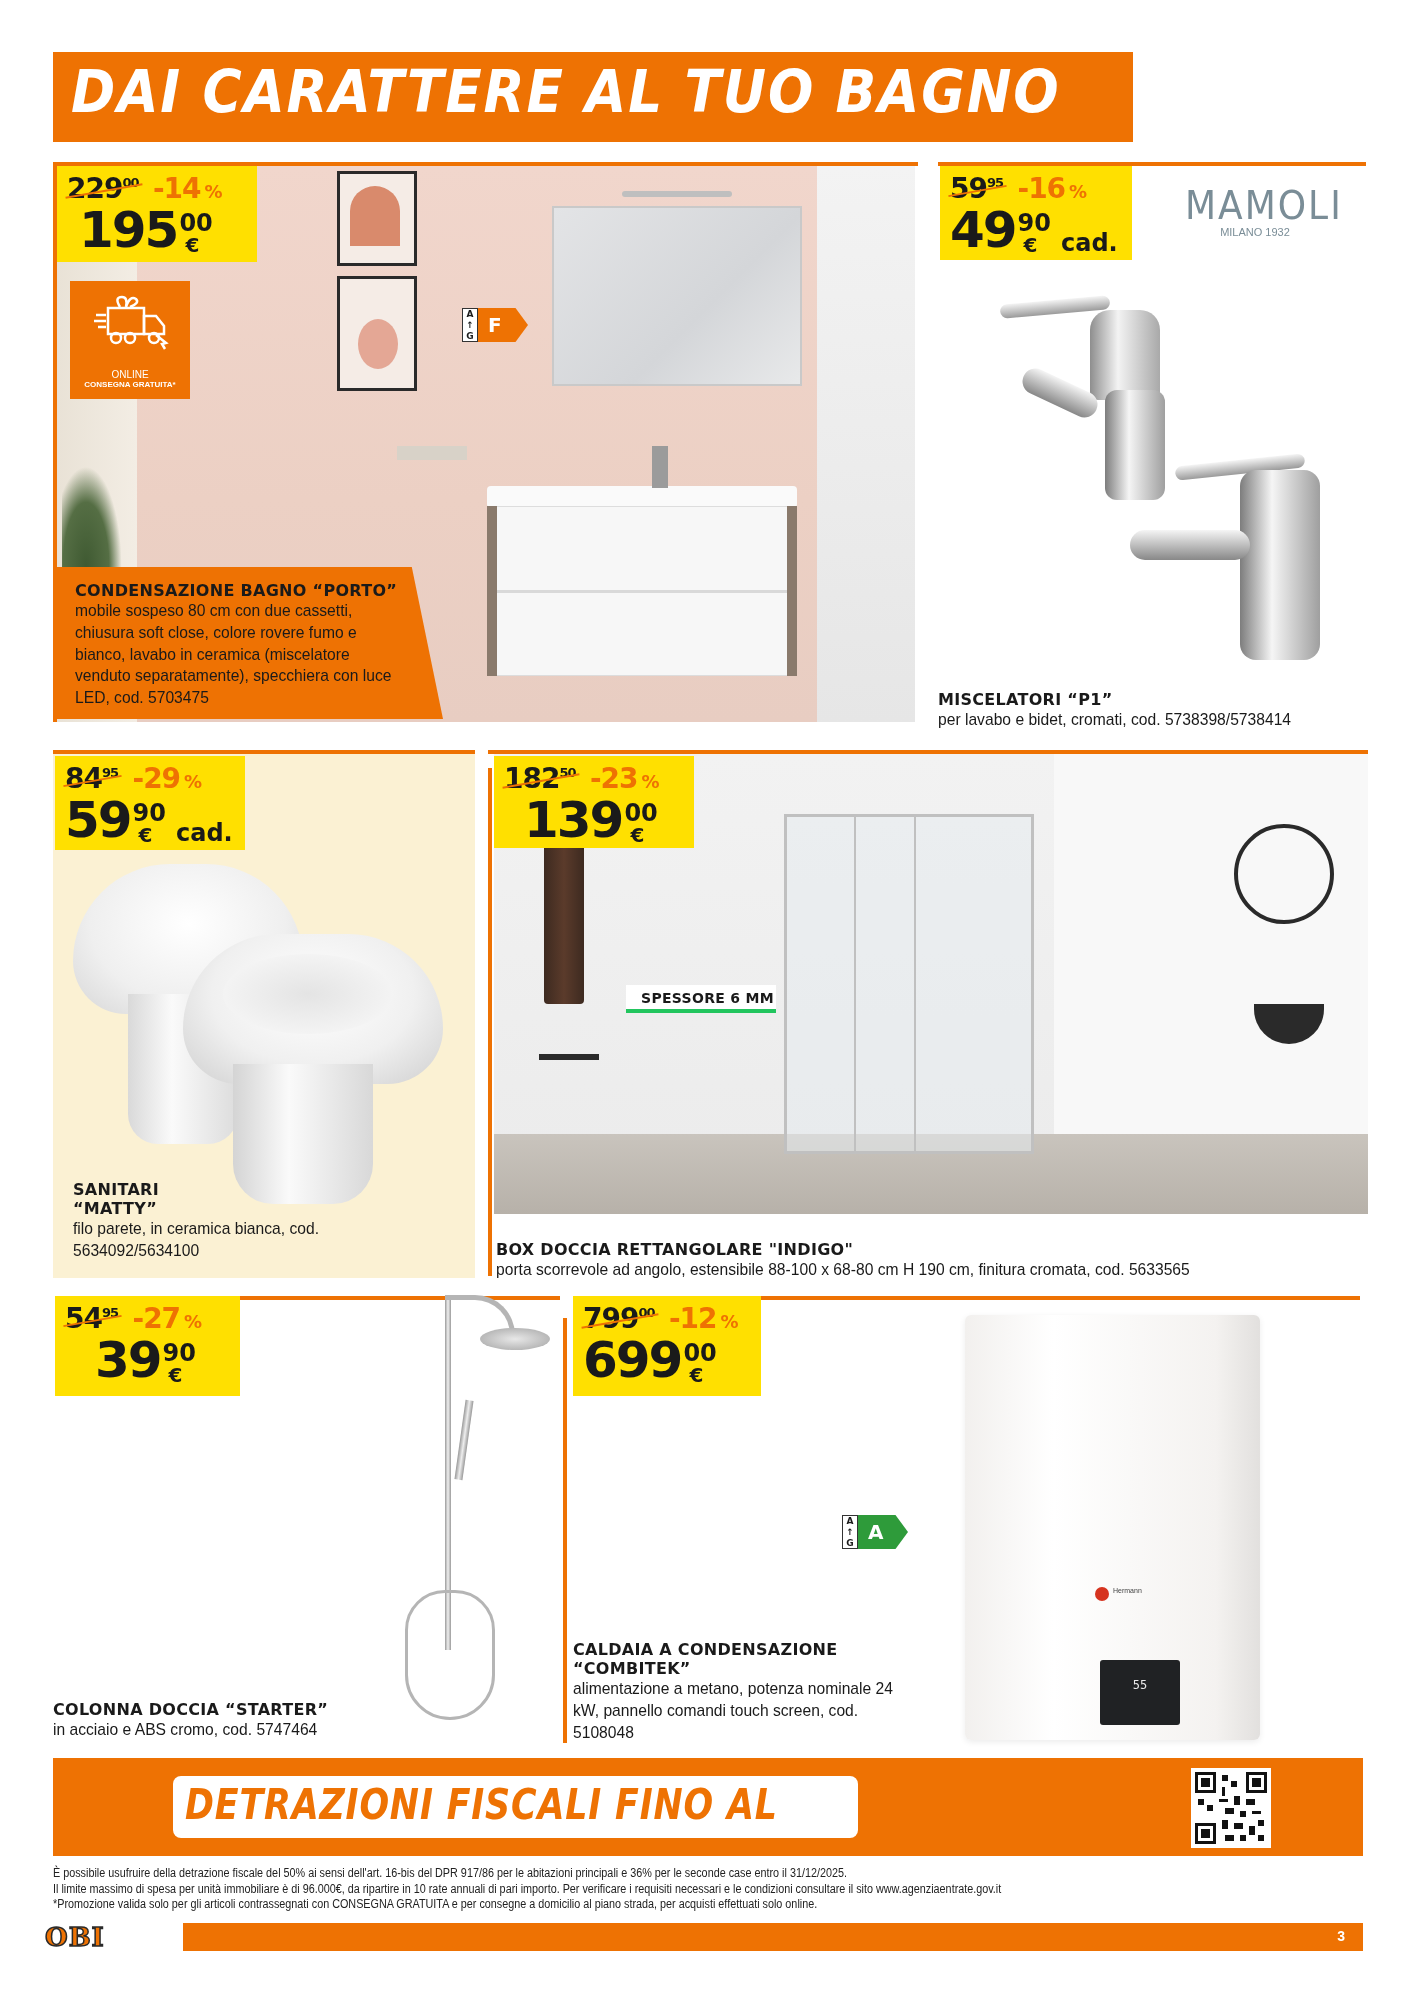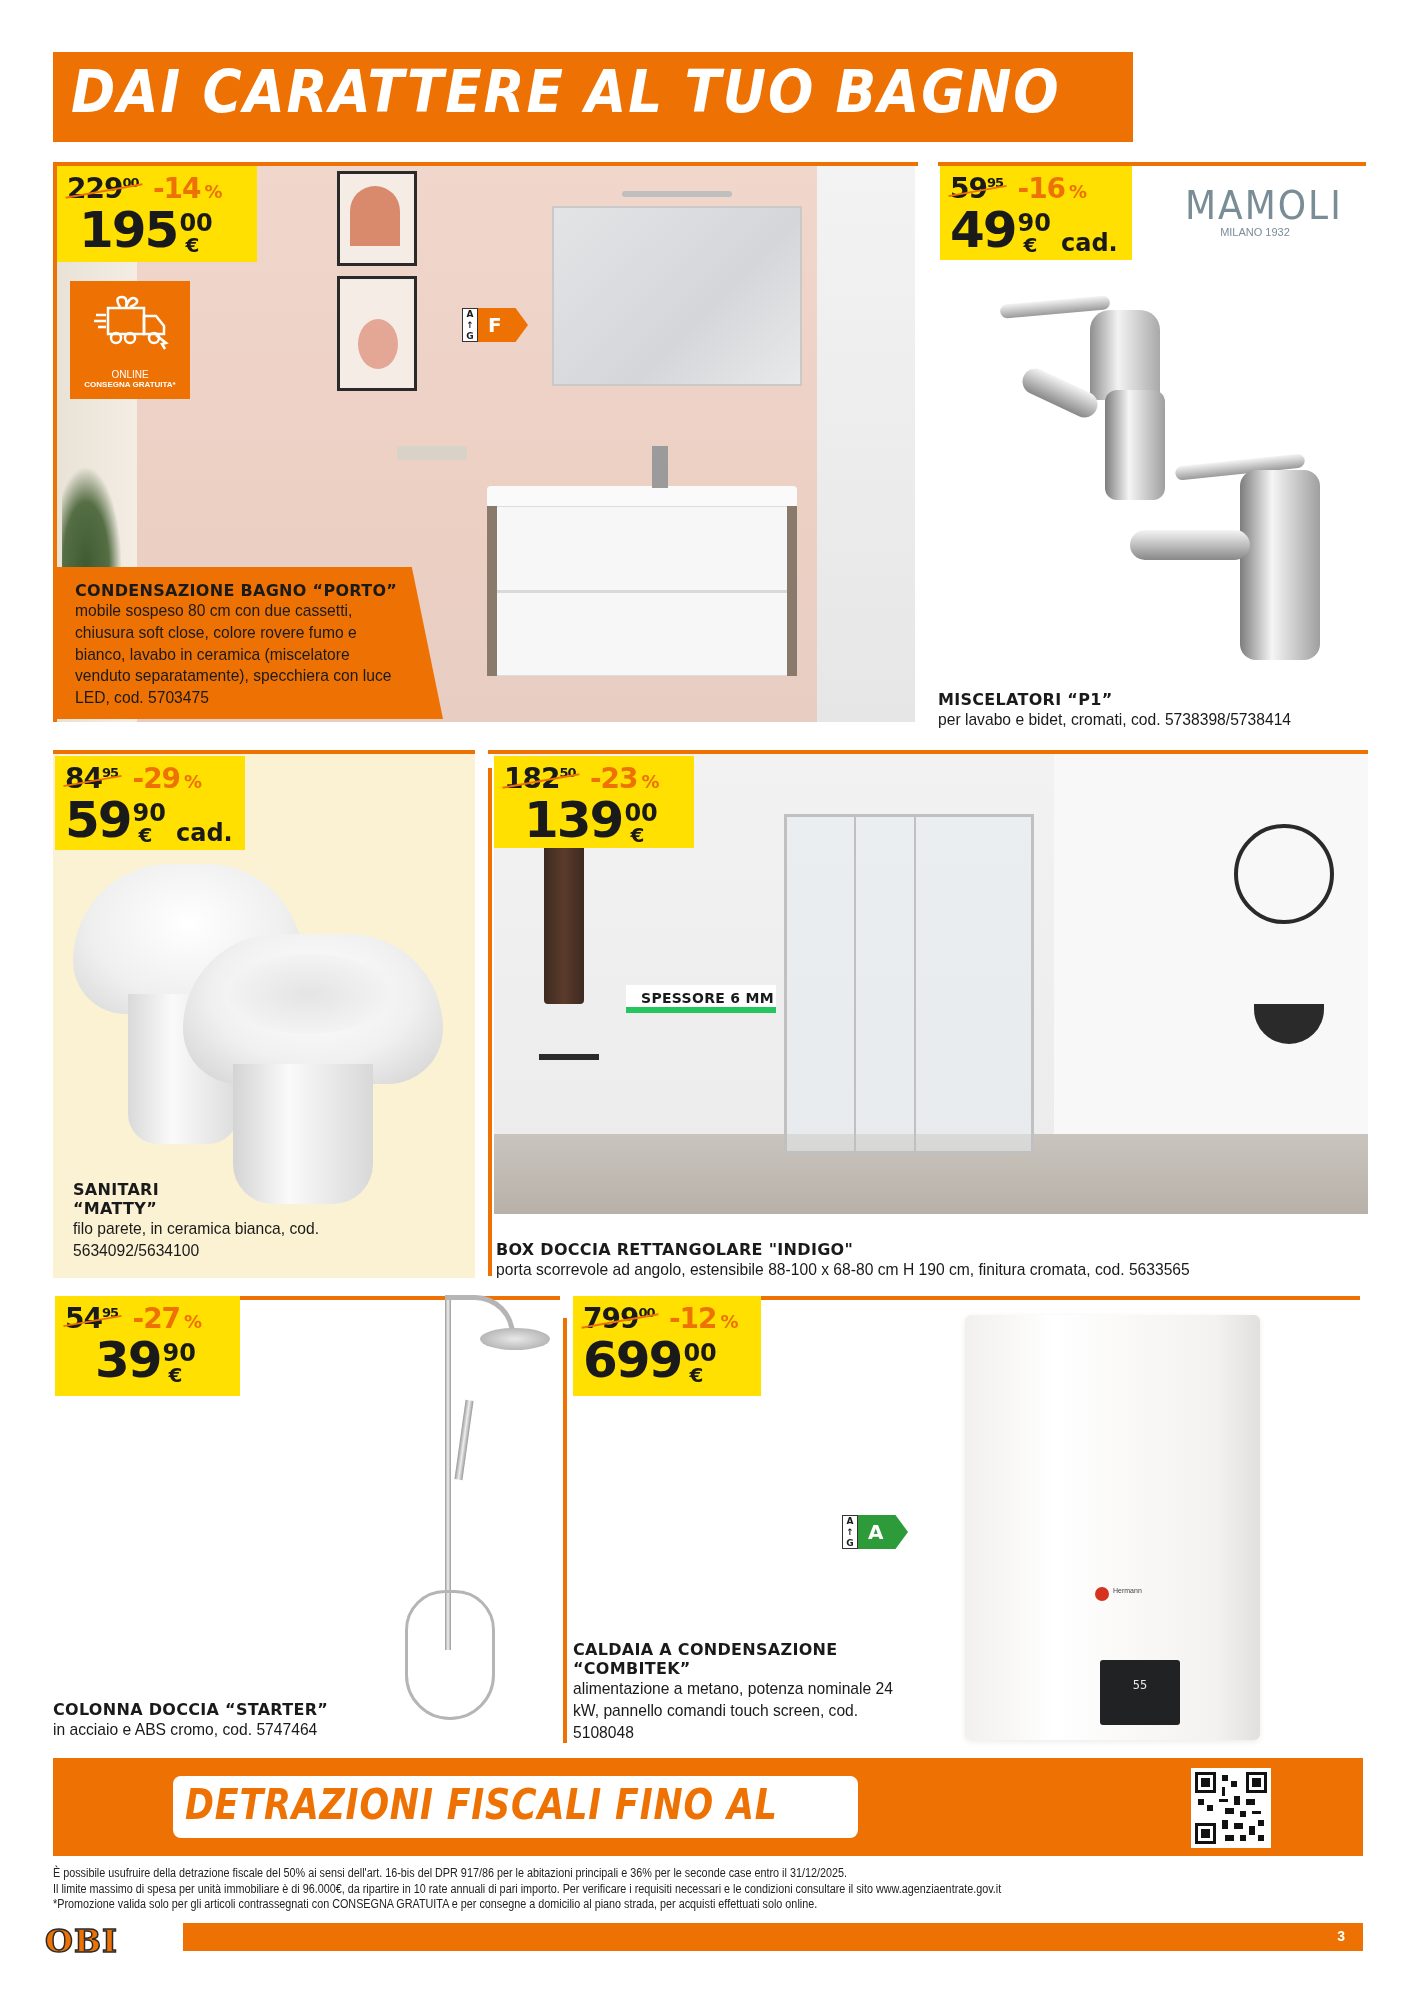--- a/index.html
+++ b/index.html
@@ -202,21 +202,21 @@
     <span class="disc"><span>-23</span><small>%</small></span>
   </div>
   <div class="new" style="margin-left:20px;">
     <span>139</span>
     <span class="cents">
         <span>00</span>
         <span class="eur">€</span>
       </span>
   </div>
 </div>
-<div class="abs" style="left:626px;top:985px;width:150px;height:28px;background:#fff;border-bottom:6px solid #22c55e;padding:4px 0 0 15px;">
+<div class="abs" style="left:626px;top:985px;width:150px;height:28px;background:#fff;border-bottom:4px solid #22c55e;padding:4px 0 0 15px;">
   <span class="prod-title" style="font-size:14px;">SPESSORE 6 MM</span>
 </div>
 <div class="abs" style="left:496px;top:1240px;width:880px;">
   <div class="prod-title">BOX DOCCIA RETTANGOLARE "INDIGO"</div>
   <div class="prod-desc" style="width:930px;">porta scorrevole ad angolo, estensibile 88-100 x 68-80 cm H 190 cm, finitura cromata, cod. 5633565</div>
 </div>
 
 <div class="oline" style="left:240px;top:1296px;width:320px;height:4px;"></div>
 <div class="tag" style="left:55px;top:1296px;width:185px;height:100px;">
   <div>
@@ -316,17 +316,17 @@
   </div>
 </div>
 
 <div class="abs" style="left:53px;top:1866px;width:1400px;font-size:12px;line-height:1.3;color:#222;transform:scaleX(0.9);transform-origin:left;">
   <div>È possibile usufruire della detrazione fiscale del 50% ai sensi dell'art. 16-bis del DPR 917/86 per le abitazioni principali e 36% per le seconde case entro il 31/12/2025.</div>
   <div>Il limite massimo di spesa per unità immobiliare è di 96.000€, da ripartire in 10 rate annuali di pari importo. Per verificare i requisiti necessari e le condizioni consultare il sito www.agenziaentrate.gov.it</div>
   <div>*Promozione valida solo per gli articoli contrassegnati con CONSEGNA GRATUITA e per consegne a domicilio al piano strada, per acquisti effettuati solo online.</div>
 </div>
 
 <div class="abs" style="left:45px;top:1922px;width:95px;height:34px;">
-  <span style="font-family:'DejaVu Serif',serif;font-weight:bold;font-size:32px;color:#ee7203;-webkit-text-stroke:1.5px #2a2a2a;letter-spacing:1px;">OBI</span>
+  <span style="font-family:'DejaVu Serif',serif;font-weight:bold;font-size:26px;color:#ee7203;-webkit-text-stroke:1.5px #2a2a2a;letter-spacing:1px;">OBI</span>
 </div>
 <div class="abs orange" style="left:183px;top:1923px;width:1180px;height:28px;">
   <span class="abs" style="right:18px;top:5px;color:#fff;font-weight:bold;font-size:14px;">3</span>
 </div>
 
 </body></html>

